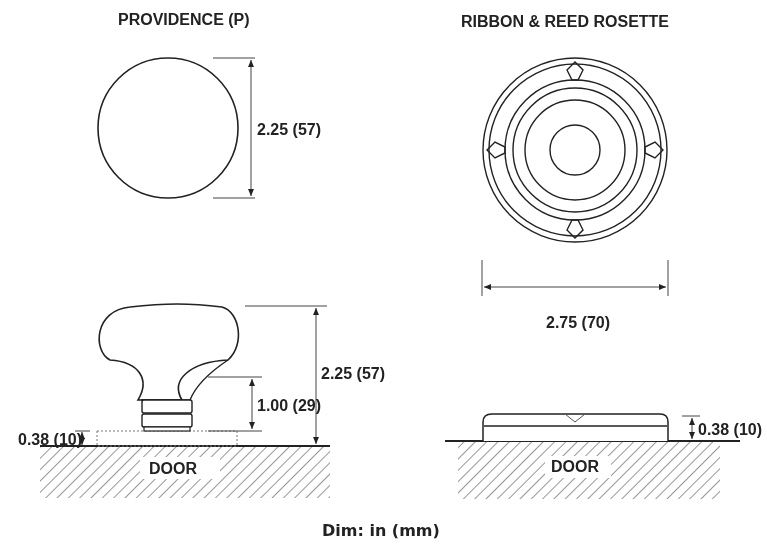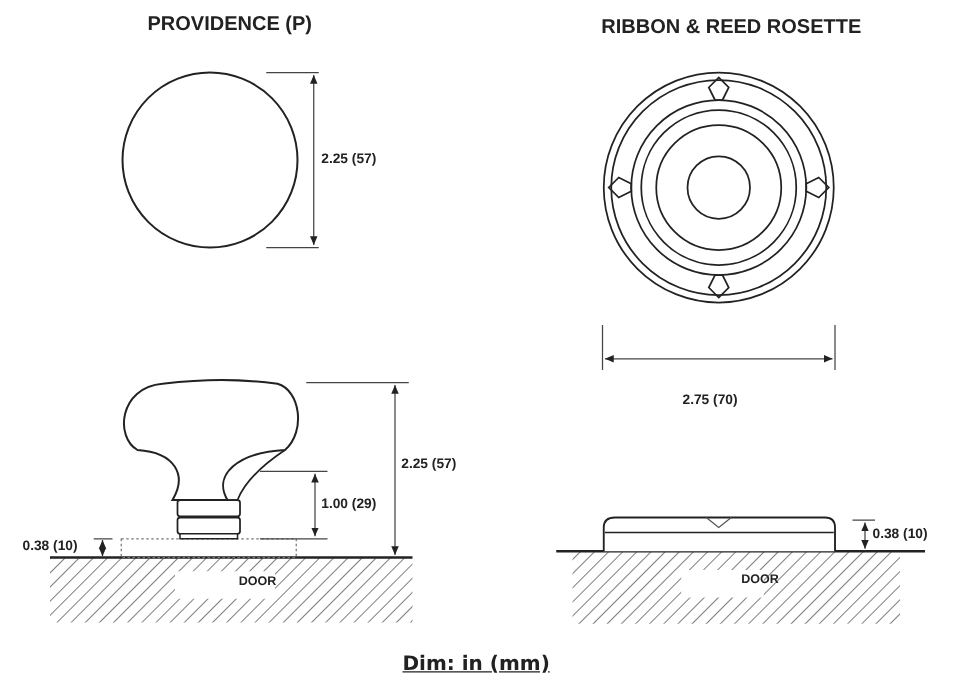--- a/index.html
+++ b/index.html
@@ -1,21 +1,21 @@
 <!DOCTYPE html>
 <html><head>
 <meta charset="utf-8">
 <style>
   html, body { margin:0; padding:0; background:#ffffff; }
   body { width:767px; height:551px; position:relative; overflow:hidden; font-family:"Liberation Sans", sans-serif; }
   .lbl { position:absolute; font-family:Liberation Sans, sans-serif; font-weight:bold; color:#222; white-space:nowrap; }
   .title { font-size:16px; }
-  .dim { font-size:11px; }
-  .door { font-size:10px;margin-left:42px; }
-  .foot { font-size:16px; font-family:"DejaVu Sans", sans-serif; font-weight:bold; color:#222;text-decoration:underline; }
+  .dim { font-size:16px; }
+  .door { font-size:16px; }
+  .foot { font-size:16px; font-family:"DejaVu Sans", sans-serif; font-weight:bold; color:#222; }
   svg { position:absolute; left:0; top:0; }
 </style>
 </head>
 <body>
 
 <svg width="767" height="551" viewBox="0 0 767 551">
   <defs>
     <pattern id="hatch" patternUnits="userSpaceOnUse" width="8" height="8" patternTransform="rotate(45)">
       <line x1="0" y1="0" x2="0" y2="8" stroke="#333" stroke-width="1.2"></line>
     </pattern>
@@ -72,21 +72,21 @@
     <line x1="445" y1="441" x2="740" y2="441" stroke="#222" stroke-width="2"></line>
     <path d="M483,441 L483,422 Q483,414 492,414 L660,414 Q668,414 668,422 L668,441" fill="#fff" stroke="#222" stroke-width="1.5"></path>
     <line x1="484" y1="426" x2="667" y2="426" stroke="#222" stroke-width="1.3"></line>
     <path d="M565,414 L575,422 L585,414" fill="none" stroke="#555" stroke-width="1"></path>
     <line x1="682" y1="416" x2="700" y2="416" stroke="#444"></line>
     <line x1="692" y1="418" x2="692" y2="439" stroke="#444" marker-start="url(#arr)" marker-end="url(#arr)"></line>
   </g>
 </svg>
 
 <div class="lbl title" style="left:118px;top:11px;">PROVIDENCE (P)</div>
-<div class="lbl title" style="left:481px;top:13px;">RIBBON &amp; REED ROSETTE</div>
+<div class="lbl title" style="left:461px;top:13px;">RIBBON &amp; REED ROSETTE</div>
 
 <div class="lbl dim" style="left:257px;top:121px;">2.25 (57)</div>
 <div class="lbl dim" style="left:546px;top:271px;margin-top:43px;">2.75 (70)</div>
 
 <div class="lbl dim" style="left:321px;top:365px;">2.25 (57)</div>
 <div class="lbl dim" style="left:257px;top:397px;">1.00 (29)</div>
 <div class="lbl dim" style="left:18px;top:431px;">0.38 (10)</div>
 <div class="lbl door" style="left:149px;top:460px;">DOOR</div>
 
 <div class="lbl dim" style="left:698px;top:421px;">0.38 (10)</div>

